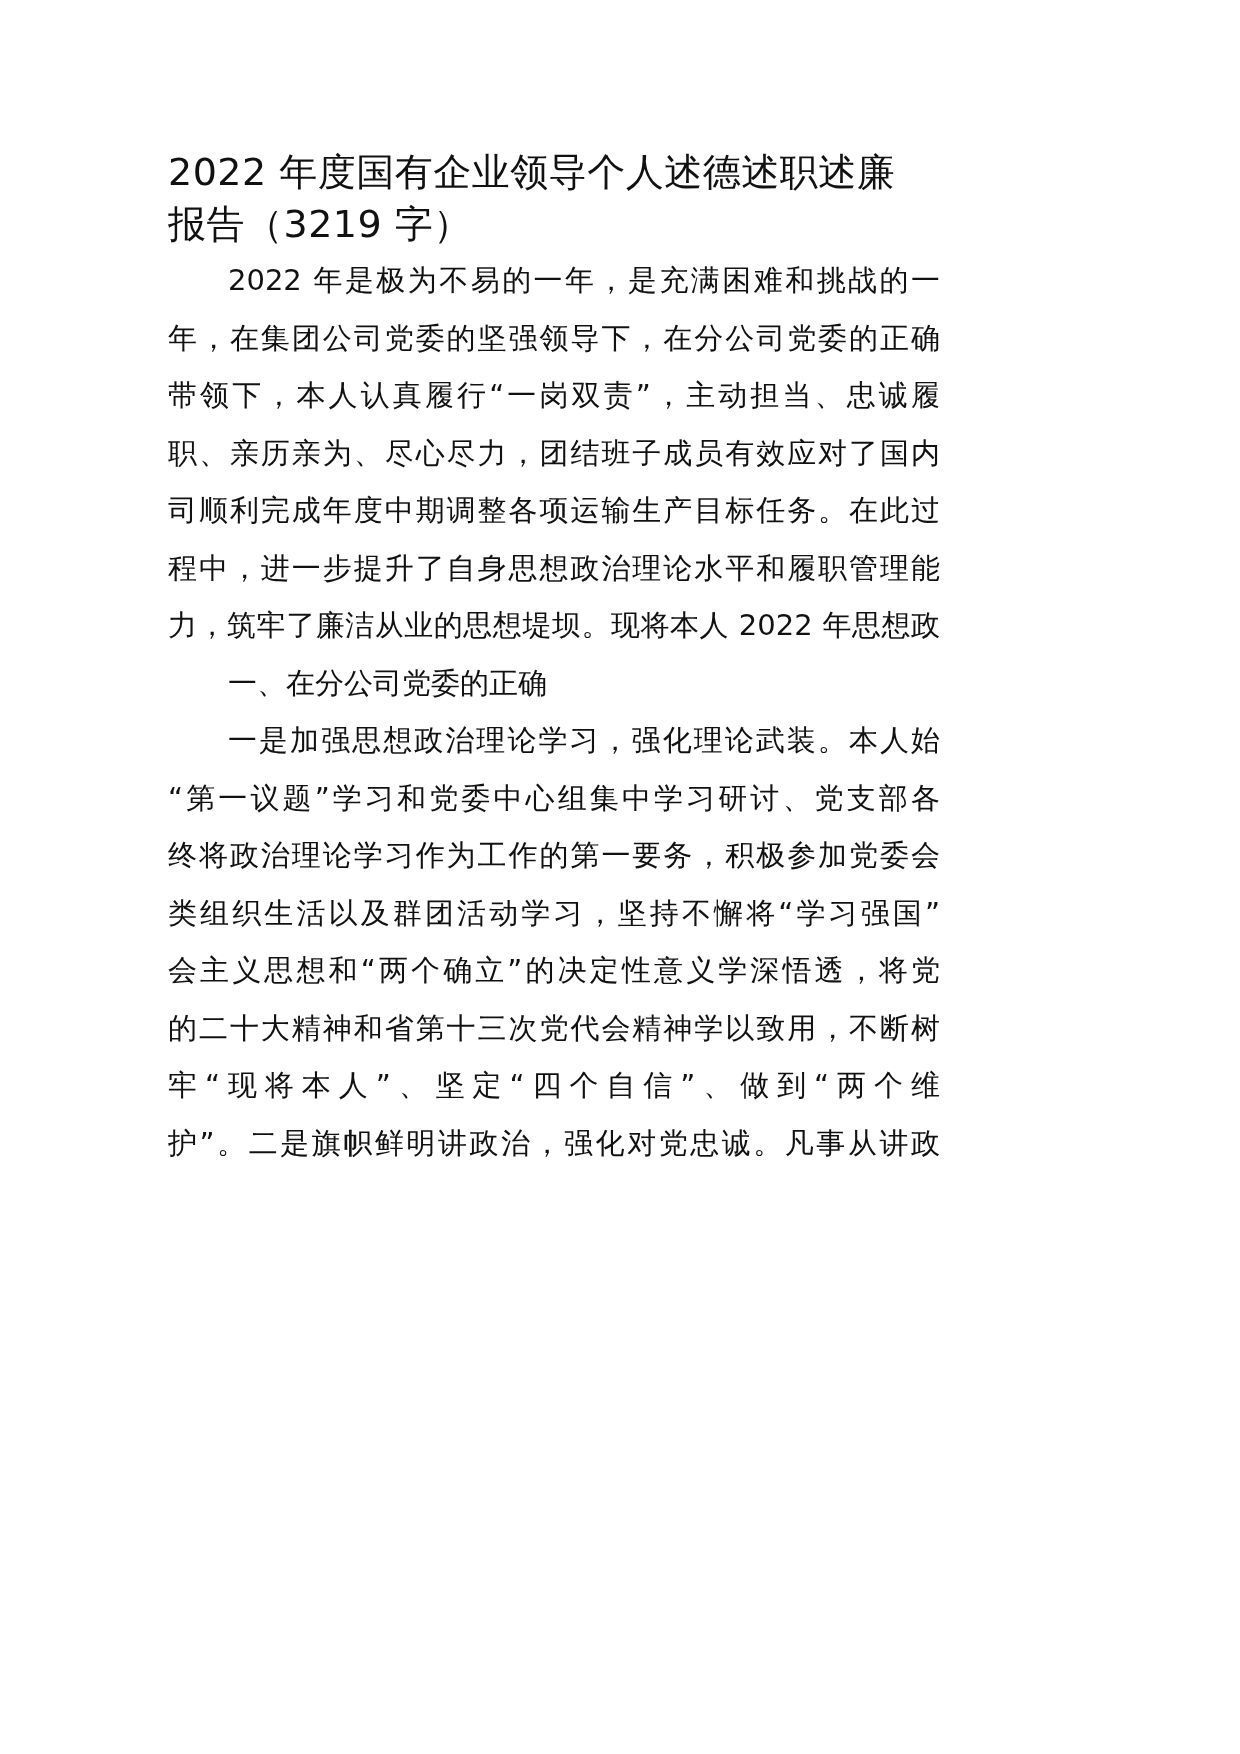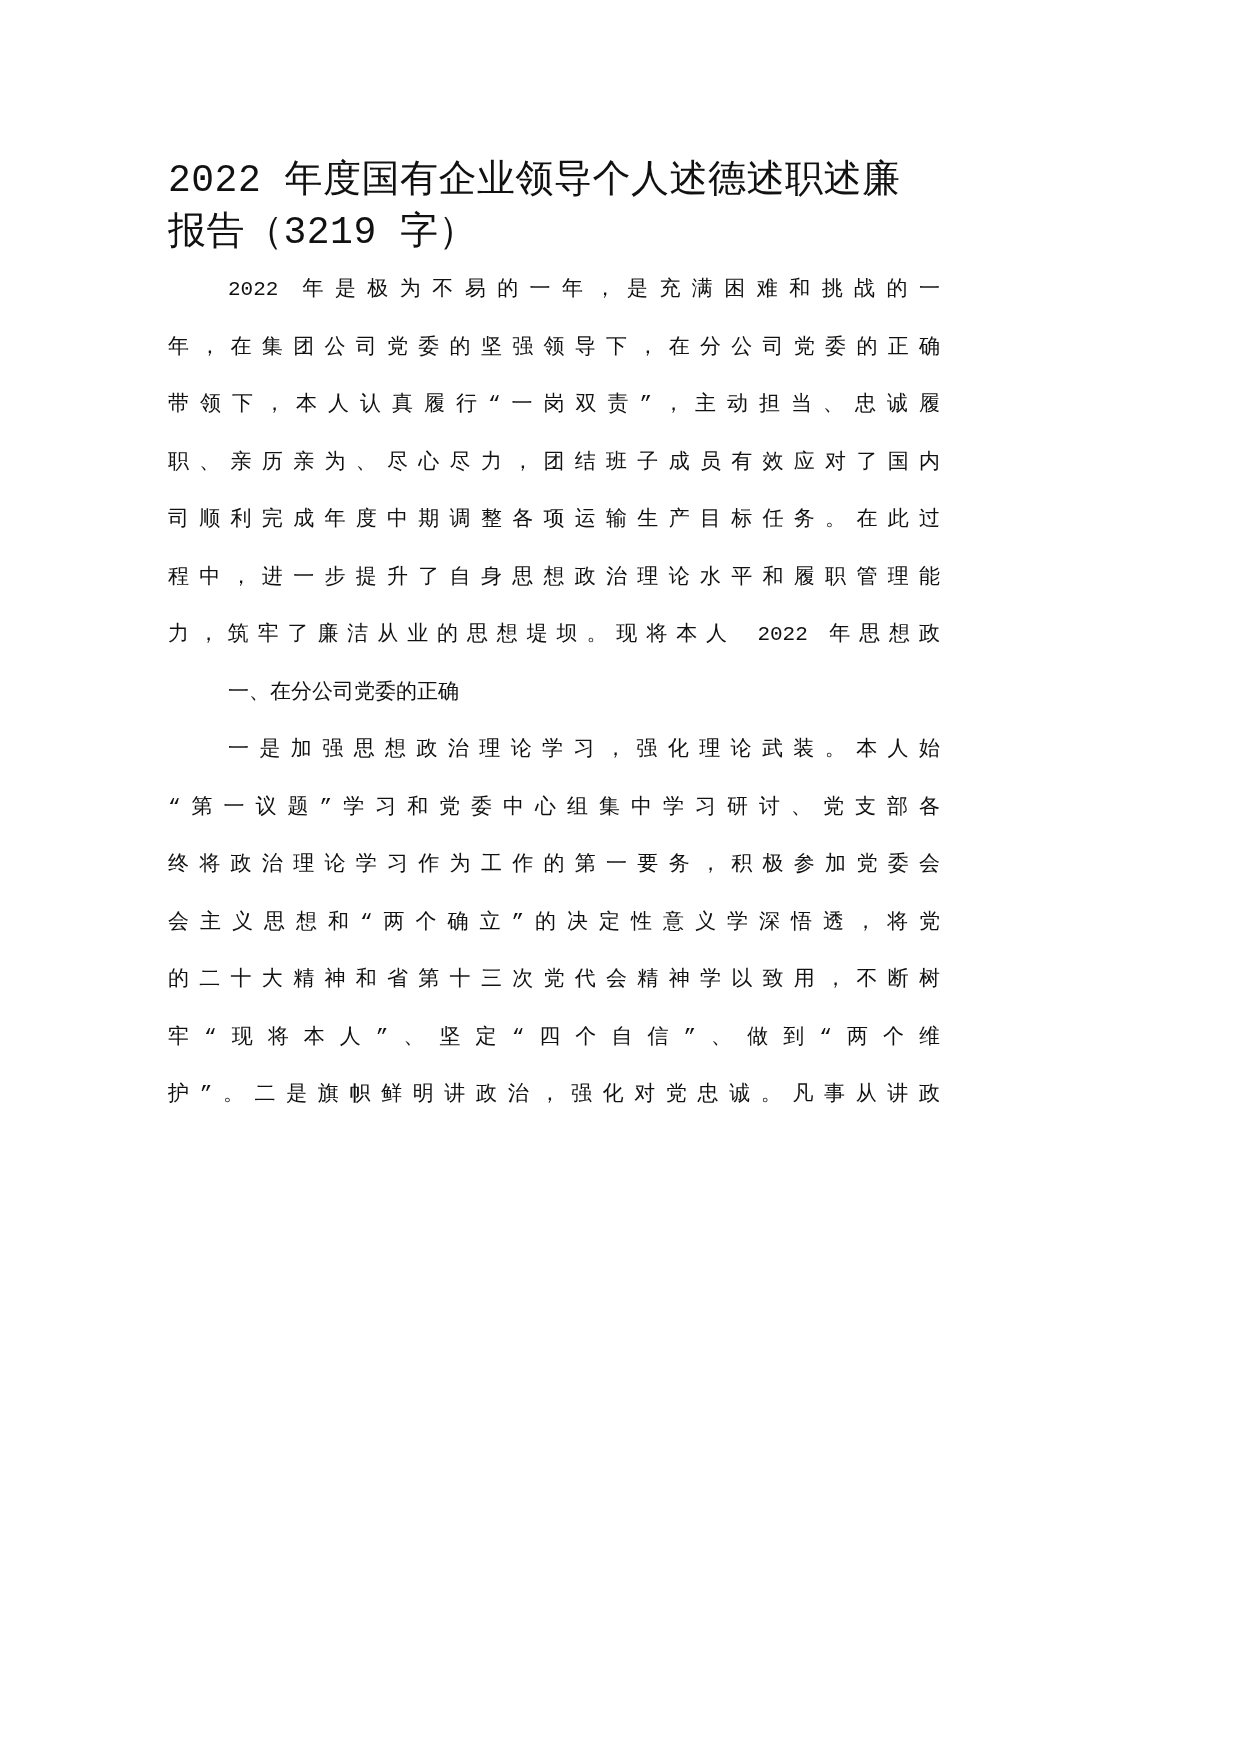--- a/index.html
+++ b/index.html
@@ -1,22 +1,22 @@
 <!DOCTYPE html>
 <html><head>
 <meta charset="utf-8">
 <style>
   html, body { margin: 0; padding: 0; background: #ffffff; }
   body { width: 1240px; height: 1754px; position: relative; overflow: hidden;
          font-family: "DejaVu Sans", "Liberation Sans", sans-serif; color: #111111; }
-  .page { position: absolute; left: 168px; top: 155px; width: 772px; font-family: Liberation Mono, monospace; }
+  .page { position: absolute; left: 168px; top: 146px; width: 772px; }
   .title { font-size: 38px; line-height: 52px; margin: 0; font-weight: normal;
            letter-spacing: 0.5px; }
   .body { margin-top: 2px; }
-  .line { font-size: 21px; line-height: 57.5px; height: 57.5px; white-space: nowrap;
+  .line { font-size: 29px; line-height: 57.5px; height: 57.5px; white-space: nowrap;
           text-align: justify; text-align-last: justify; letter-spacing: 0px; }
   .line.last { text-align-last: left; }
   .line.indent { padding-left: 60px; }
 </style>
 </head>
 <body>
 
 <div class="page">
   <h1 class="title">
     <div>2022 年度国有企业领导个人述德述职述廉</div>
@@ -27,18 +27,19 @@
     <div class="line">年，在集团公司党委的坚强领导下，在分公司党委的正确</div>
     <div class="line">带领下，本人认真履行“一岗双责”，主动担当、忠诚履</div>
     <div class="line">职、亲历亲为、尽心尽力，团结班子成员有效应对了国内</div>
     <div class="line">司顺利完成年度中期调整各项运输生产目标任务。在此过</div>
     <div class="line">程中，进一步提升了自身思想政治理论水平和履职管理能</div>
     <div class="line">力，筑牢了廉洁从业的思想堤坝。现将本人 2022 年思想政</div>
     <div class="line indent last">一、在分公司党委的正确</div>
     <div class="line indent">一是加强思想政治理论学习，强化理论武装。本人始</div>
     <div class="line">“第一议题”学习和党委中心组集中学习研讨、党支部各</div>
     <div class="line">终将政治理论学习作为工作的第一要务，积极参加党委会</div>
+    <div class="line">类组织生活以及群团活动学习，坚持不懈将“学习强国”</div>
     <div class="line">会主义思想和“两个确立”的决定性意义学深悟透，将党</div>
     <div class="line">的二十大精神和省第十三次党代会精神学以致用，不断树</div>
     <div class="line">牢“现将本人”、坚定“四个自信”、做到“两个维</div>
     <div class="line">护”。二是旗帜鲜明讲政治，强化对党忠诚。凡事从讲政</div>
   </div>
 </div>
 
 </body></html>

